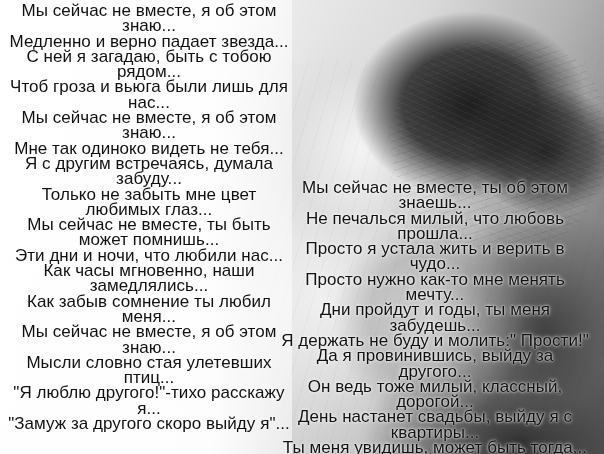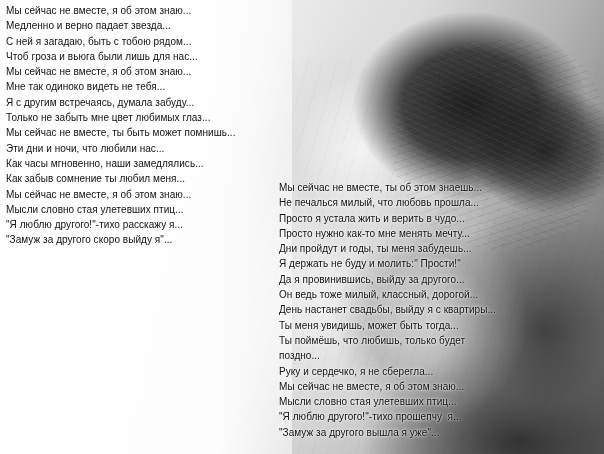--- a/index.html
+++ b/index.html
@@ -68,25 +68,26 @@
     position: absolute;
     left: 0; top: 0;
     width: 292px; height: 454px;
     background: linear-gradient(90deg, rgba(255,255,255,0.97) 0%, rgba(255,255,255,0.95) 72%, rgba(255,255,255,0.55) 100%);
   }
 
   
   .poem {
     position: absolute;
     color: #111111;
-    font-size: 10px;
+    font-size: 17px;
     line-height: 15.3px;
     white-space: pre-wrap;
     letter-spacing: 0.05px;
     text-shadow: 0 0 2px rgba(255,255,255,0.95), 0 0 4px rgba(255,255,255,0.75);
+    text-align: center;
   }
   #poem-left {
     left: 6px;
     top: 3px;
     width: 286px;
   }
   #poem-right {
     left: 279px;
     top: 180px;
     width: 312px;

